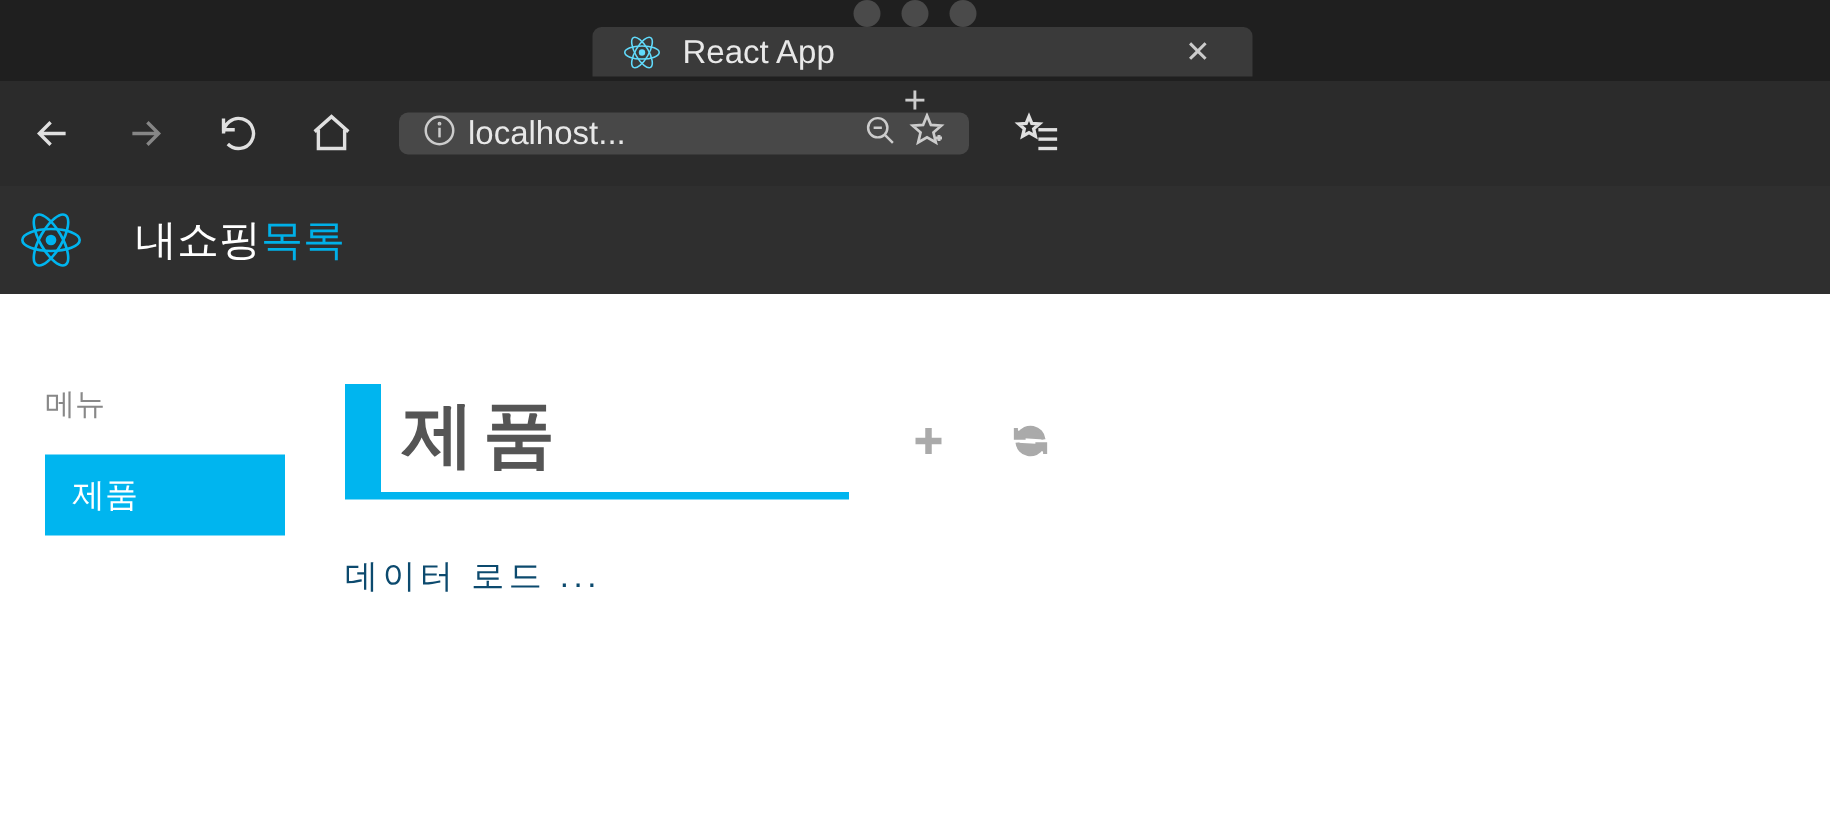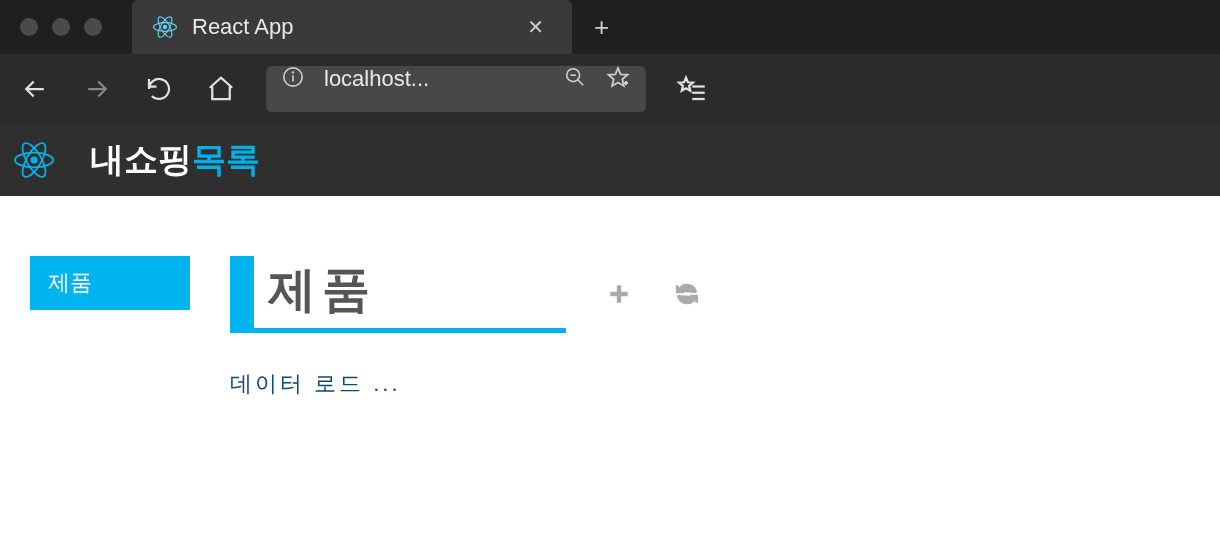--- a/index.html
+++ b/index.html
@@ -1,39 +1,39 @@
 <!DOCTYPE html>
 <html><head>
   <meta charset="utf-8">
   <style>
     * { margin: 0; padding: 0; box-sizing: border-box; }
     body { font-family: "Segoe UI", "Malgun Gothic", sans-serif; background: #fff; width: 1220px; height: 544px; overflow: hidden; }
     
     
     .browser-chrome { background: #2b2b2b; }
-    .titlebar { height: 54px; display: flex; align-items: center; background: #1f1f1f; }
+    .titlebar { height: 54px; display: flex; align-items: center; background: #1f1f1f; flex-direction: column; }
     .window-controls { display: flex; gap: 14px; padding: 0 20px; }
     .window-dot { width: 18px; height: 18px; border-radius: 50%; background: #4a4a4a; }
     .tab { display: flex; align-items: center; background: #3a3a3a; height: 54px; padding: 0 20px; min-width: 440px; border-radius: 6px 6px 0 0; margin-left: 10px; }
     .tab-icon { width: 26px; height: 26px; display: flex; align-items: center; justify-content: center; margin-right: 14px; }
     .tab-title { color: #e8e8e8; font-size: 22px; flex: 1; }
     .tab-close { color: #ccc; font-size: 20px; cursor: pointer; padding: 4px 8px; }
     .new-tab { color: #ccc; font-size: 26px; padding: 0 22px; cursor: pointer; }
     
     .toolbar { height: 70px; display: flex; align-items: center; padding: 0 18px; gap: 28px; }
     .toolbar-btn { width: 34px; height: 34px; display: flex; align-items: center; justify-content: center; cursor: pointer; color: #e0e0e0; }
     .toolbar-btn svg { stroke: #e0e0e0; fill: none; stroke-width: 1.8; }
-    .address-bar { display: flex; align-items: flex-start; background: #484848; border-radius: 6px; height: 46px; padding: 0 16px; gap: 20px; min-width: 380px; }
+    .address-bar { display: flex; align-items: center; background: #484848; border-radius: 6px; height: 28px; padding: 0 16px; gap: 8px; min-width: 380px; }
     .address-bar svg { stroke: #ccc; fill: none; stroke-width: 1.8; }
     .url-text { color: #e8e8e8; font-size: 22px; flex: 1; }
     
     
     .app-header { background: #2f2f2f; height: 72px; display: flex; align-items: center; padding: 0 14px; }
     .app-logo { width: 40px; height: 40px; margin-right: 36px; }
-    .app-title { font-size: 34px; font-weight: bold; color: #fff; }
+    .app-title { font-size: 28px; font-weight: normal; color: #fff; }
     .app-title-accent { color: #00b0e8; }
     
     
     .app-body { display: flex; background: #fff; padding-top: 60px; }
     .sidebar { width: 190px; padding-left: 30px; }
     .sidebar-label { color: #888; font-size: 20px; margin-bottom: 20px; }
     .sidebar-item { padding: 12px 18px; font-size: 22px; color: #555; cursor: pointer; margin-bottom: 4px; }
     .sidebar-item.active { background: #00b5ef; color: #fff; }
     
     .main { flex: 1; padding: 0 40px; }
@@ -139,20 +139,21 @@
       </g>
     </svg>
   </span>
   <div class="app-title">
     <span>내쇼핑</span><span class="app-title-accent">목록</span>
   </div>
 </div>
 
 <div class="app-body">
   <div class="sidebar">
+    <div class="sidebar-label">메뉴</div>
     <div class="sidebar-item active">제품</div>
   </div>
 
   <div class="main">
     <div class="page-title-row">
       <div class="page-title-box">
         <div class="title-bar"></div>
         <div class="page-title">제품</div>
       </div>
       <span class="action-icon">

